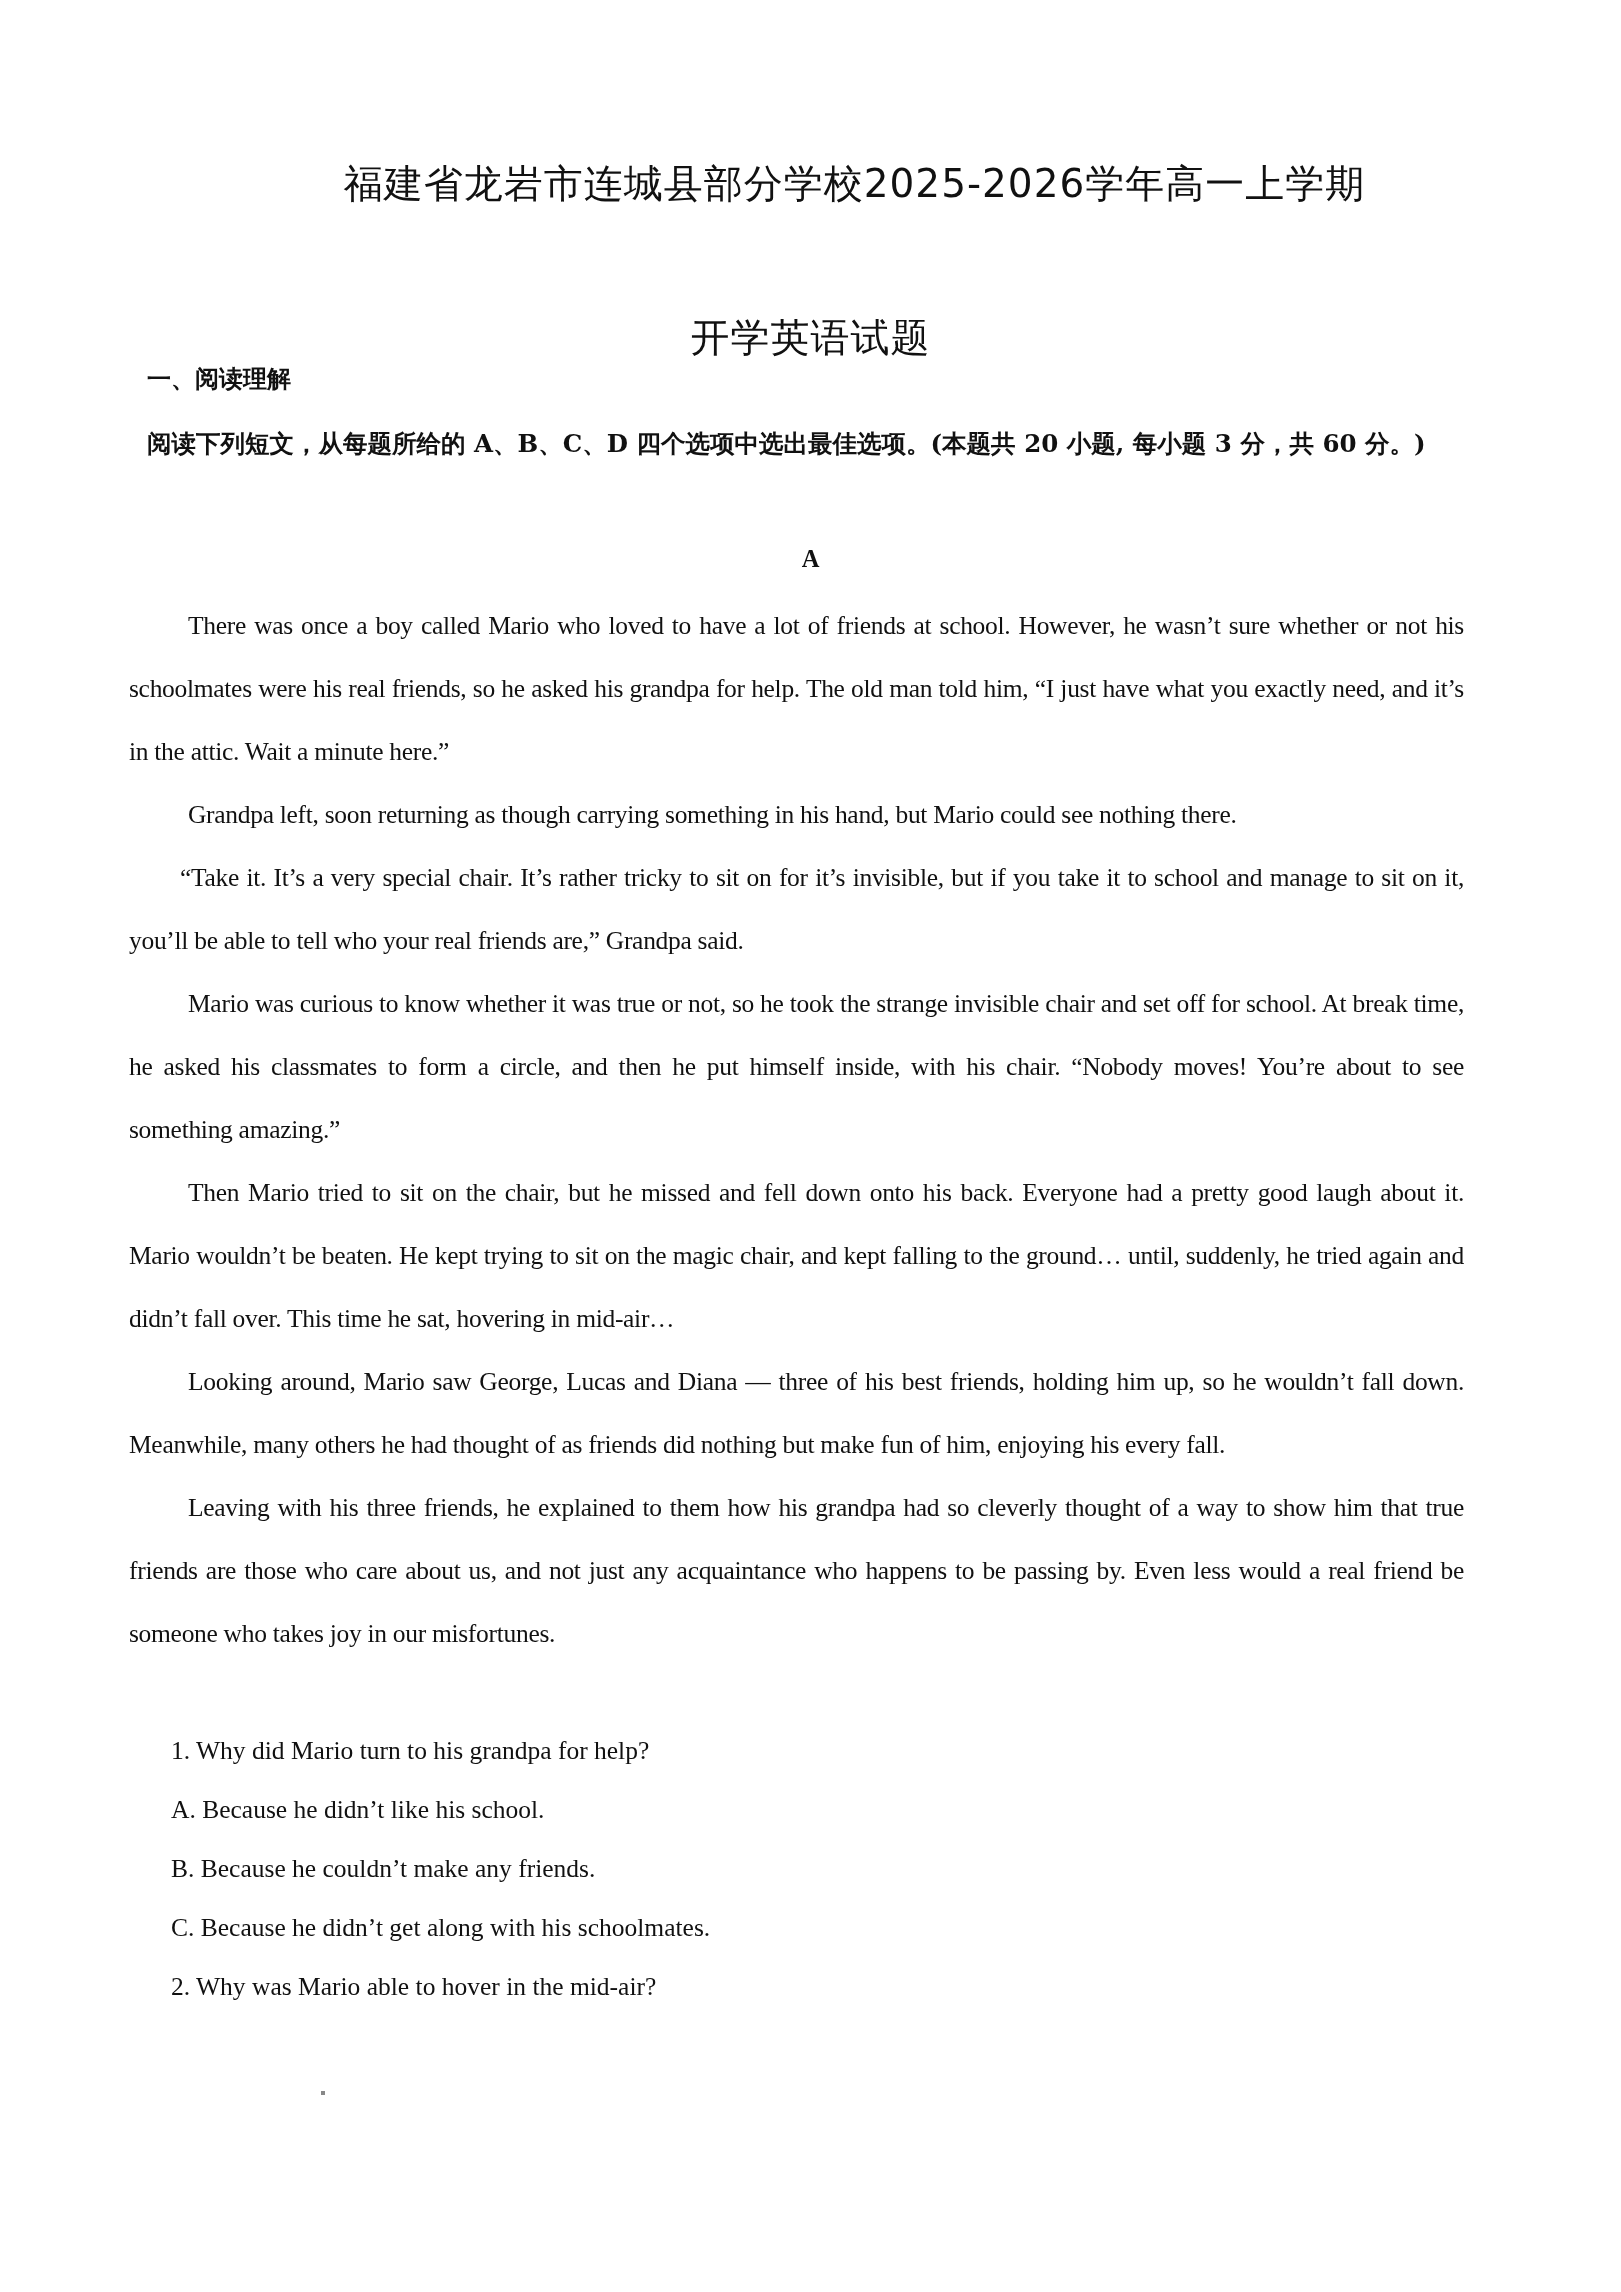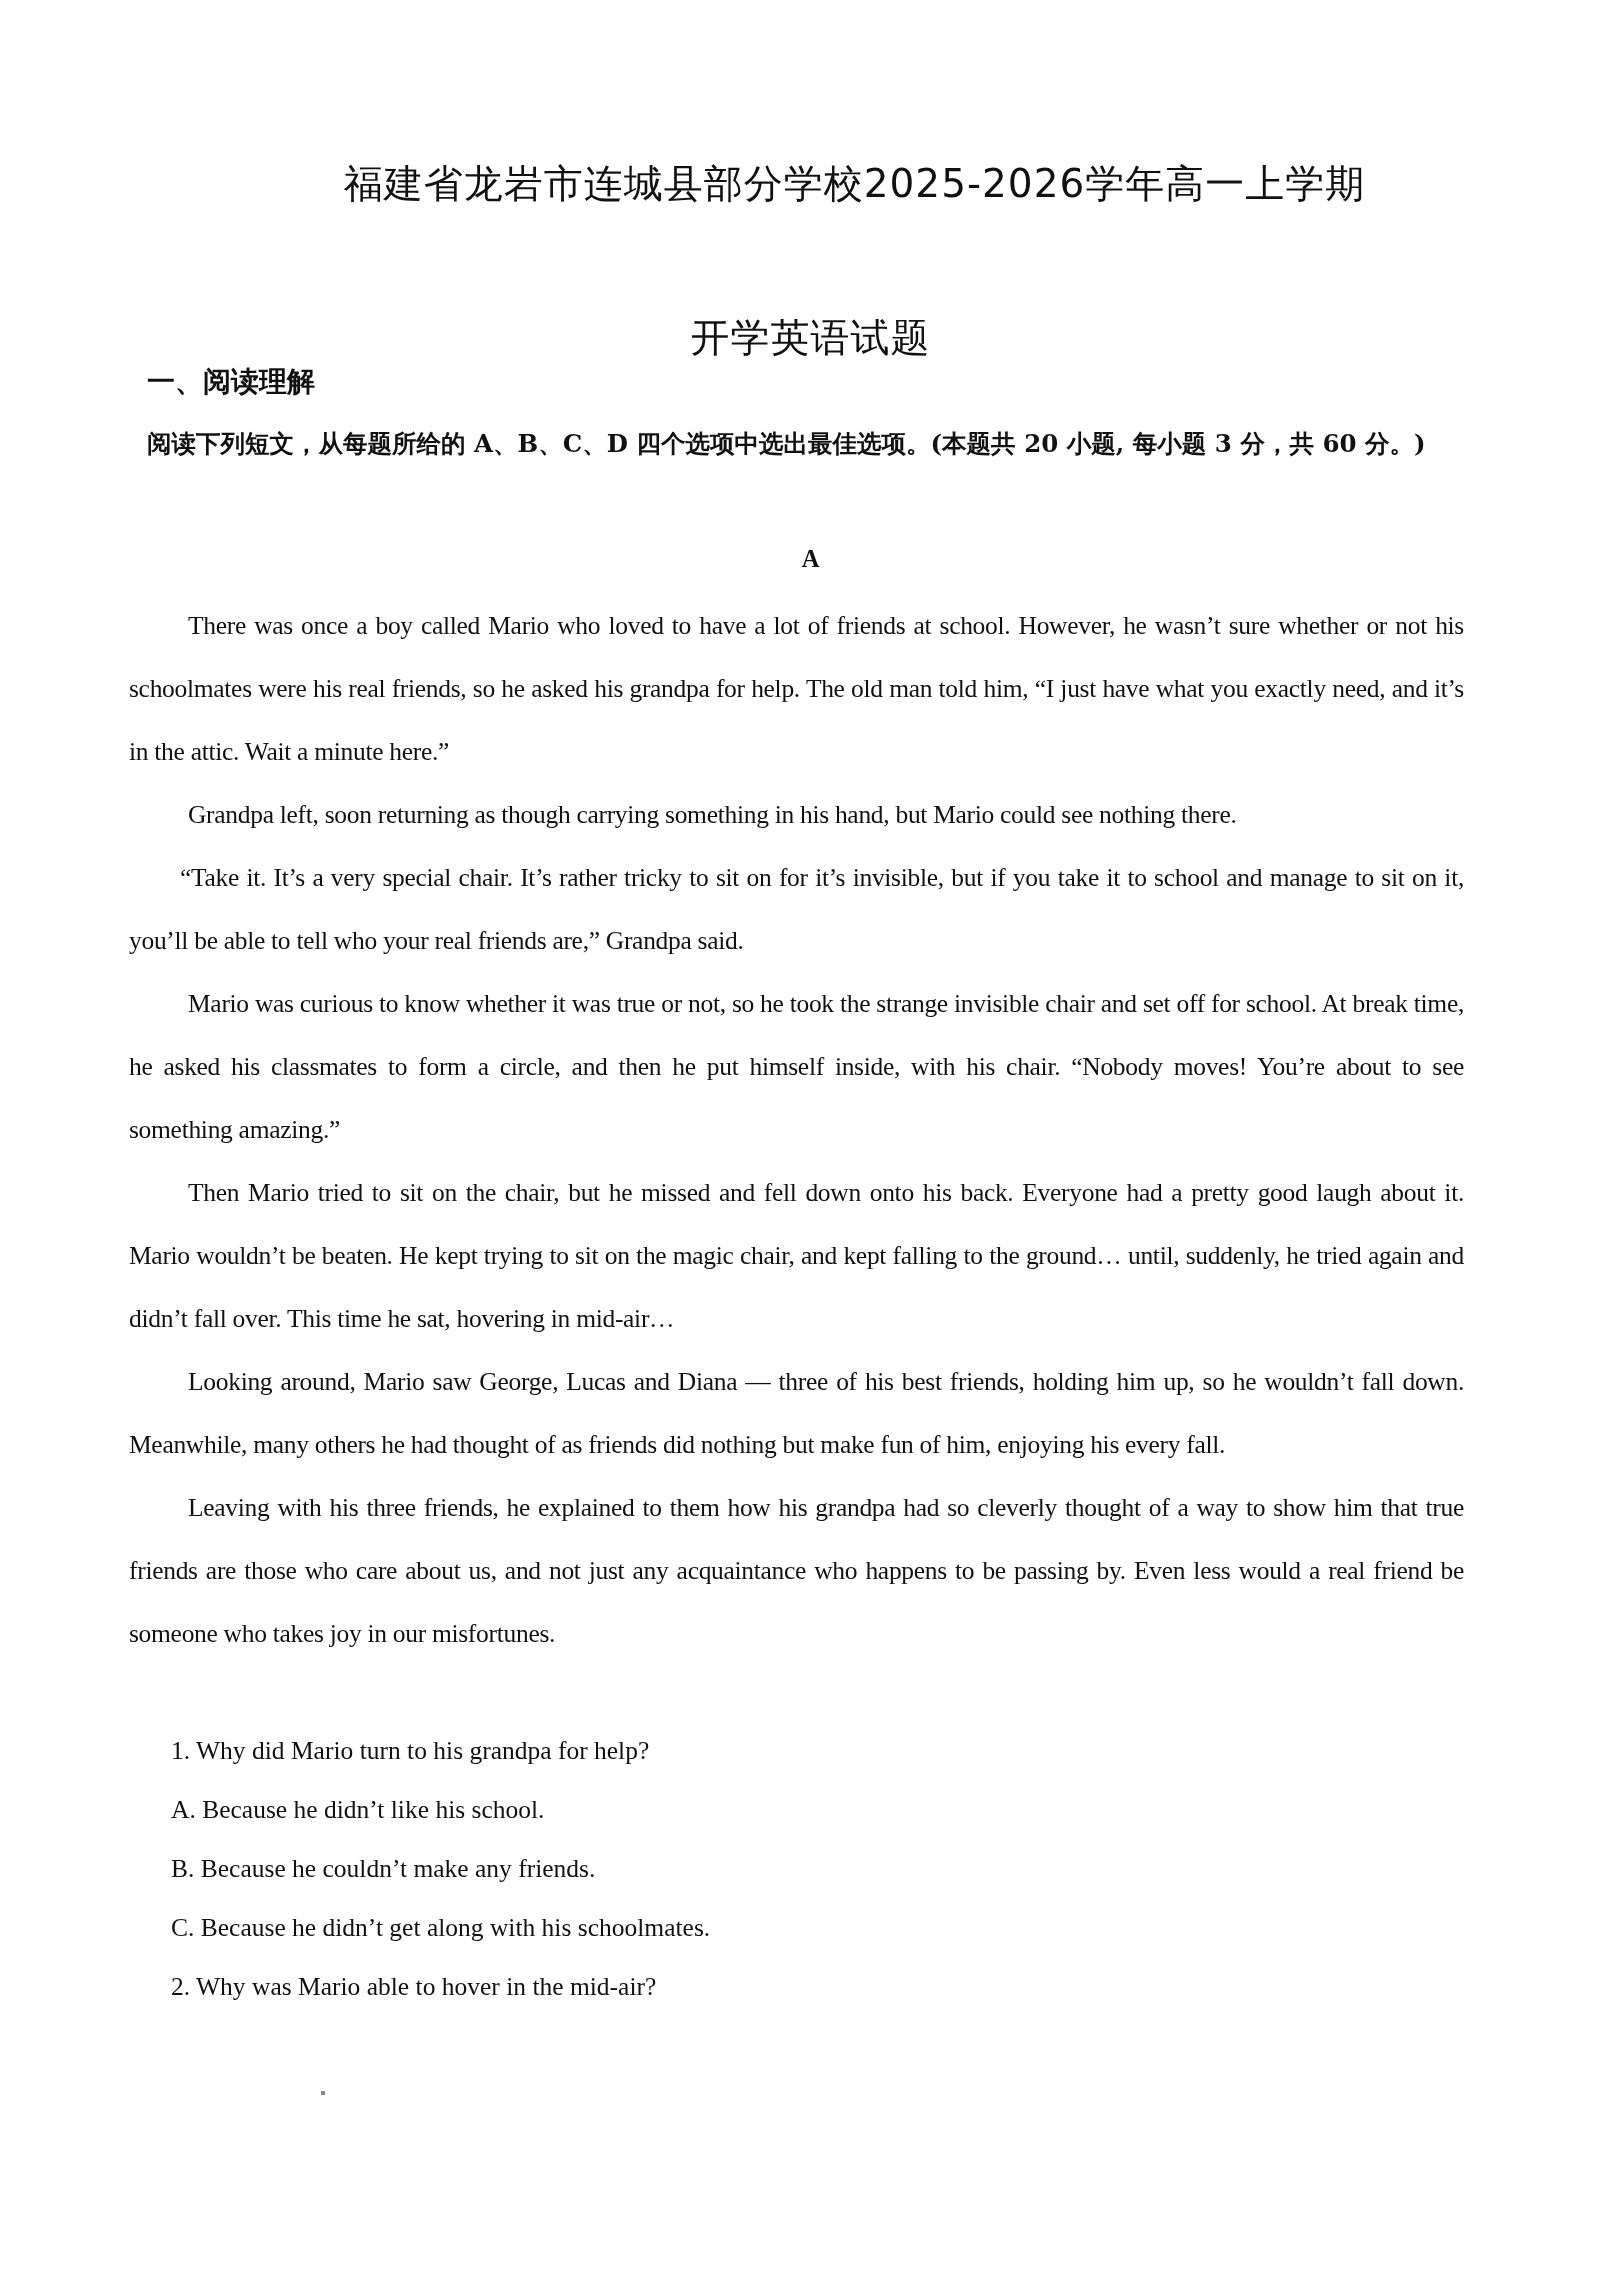--- a/index.html
+++ b/index.html
@@ -6,21 +6,21 @@
   body { width: 1621px; height: 2293px; position: relative; overflow: hidden; color: #111; }
   .page { position: absolute; left: 0; top: 0; width: 1621px; height: 2293px; background: #fff; }
   .title {
     position: absolute; left: 0; width: 1621px; text-align: center;
     font-family: "DejaVu Sans", sans-serif; font-size: 39px; letter-spacing: 1px; color: #111;
   }
   .title.l1 { top: 157px; padding-left: 44px; }
   .title.l2 { top: 267px; margin-top: 44px; }
   .section-heading {
     position: absolute; left: 147px; top: 363px;
-    font-family: "DejaVu Sans", sans-serif; font-weight: bold; font-size: 28px;
+    font-family: "DejaVu Sans", sans-serif; font-weight: bold; font-size: 24px;
   }
   .instructions {
     position: absolute; left: 147px; top: 412px; width: 1335px;
     font-family: "DejaVu Serif", serif; font-weight: bold; font-size: 24.5px; line-height: 64px;
   }
   .passage-letter {
     position: absolute; left: 0; width: 1621px; top: 545px; text-align: center;
     font-family: "Liberation Serif", serif; font-weight: bold; font-size: 24.5px;
   }
   .passage {

